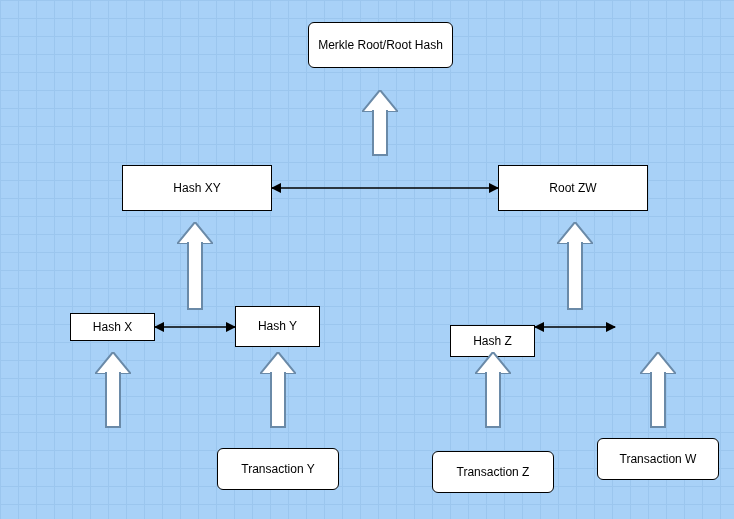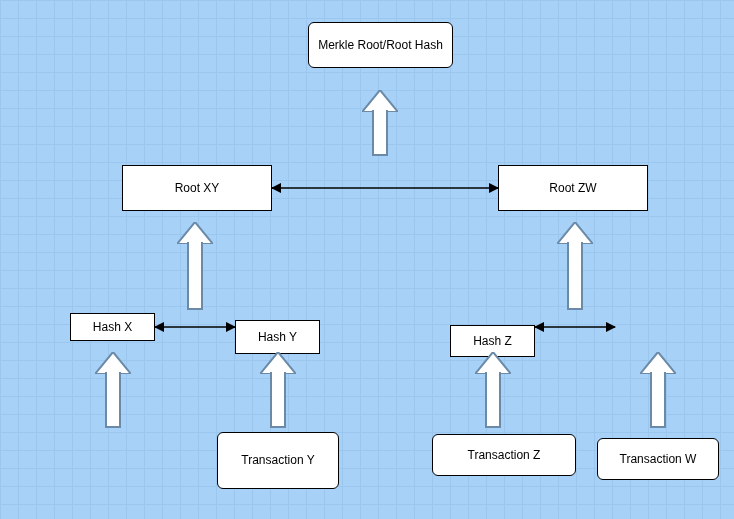--- a/index.html
+++ b/index.html
@@ -79,40 +79,40 @@
     <line x1="535" y1="327" x2="615" y2="327" stroke="#000" stroke-width="1.5" marker-start="url(#ah)" marker-end="url(#ah)"></line>
 
     <line x1="272" y1="188" x2="498" y2="188" stroke="#000" stroke-width="1.5" marker-start="url(#ah)" marker-end="url(#ah)"></line>
   </svg>
 
   <div class="node" style="left:308px; top:22px; width:145px; height:46px;">
     <span>Merkle Root/Root Hash</span>
   </div>
 
   <div class="node sharp" style="left:122px; top:165px; width:150px; height:46px;">
-    <span>Root XY</span>
+    <span>Hash XY</span>
   </div>
   <div class="node sharp" style="left:498px; top:165px; width:150px; height:46px;">
     <span>Root ZW</span>
   </div>
 
   <div class="node sharp" style="left:70px; top:313px; width:85px; height:28px;text-align:center;">
     <span>Hash X</span>
   </div>
-  <div class="node sharp" style="left:235px; top:320px; width:85px; height:34px;">
+  <div class="node sharp" style="left:235px; top:306px; width:85px; height:41px;">
     <span>Hash Y</span>
   </div>
   <div class="node sharp" style="left:450px; top:313px; width:85px; height:32px;margin-top:12px;">
     <span>Hash Z</span>
   </div>
 
-  <div class="node" style="left:217px; top:432px; width:122px; height:57px;">
+  <div class="node" style="left:217px; top:448px; width:122px; height:42px;">
     <span>Transaction Y</span>
   </div>
-  <div class="node" style="left:432px; top:434px; width:144px; height:42px;align-items:center;">
+  <div class="node" style="left:432px; top:451px; width:122px; height:42px;align-items:center;">
     <span>Transaction Z</span>
   </div>
   <div class="node" style="left:597px; top:438px; width:122px; height:42px;text-align:center;">
     <span>Transaction W</span>
   </div>
 
   <div class="arrow-up" style="left:362px; top:90px; width:36px; height:66px;">
     <svg class="head" width="36" height="22">
         <polygon points="18,0 36,22 0,22" fill="#fff" stroke="#6a8aa8" stroke-width="2"></polygon>
       </svg>

